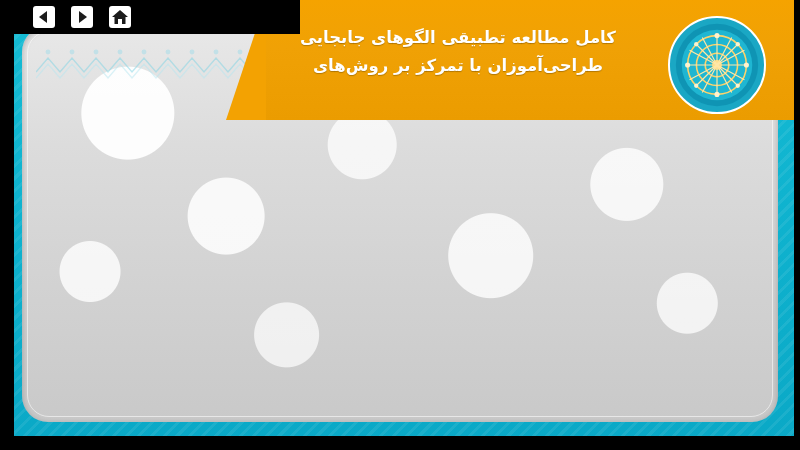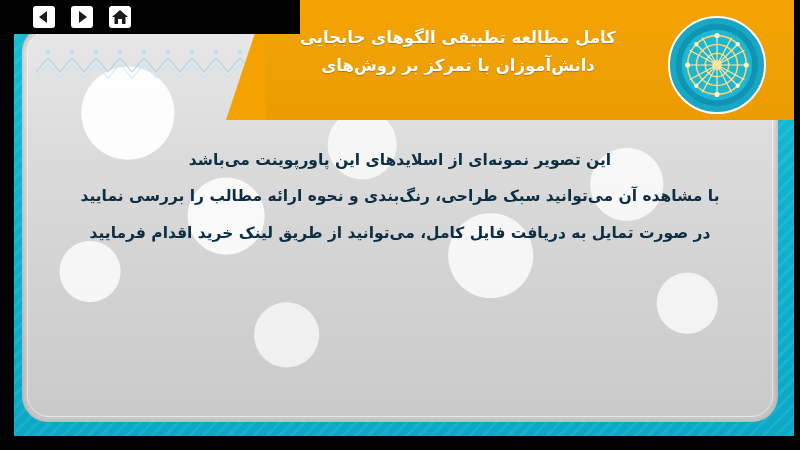--- a/index.html
+++ b/index.html
@@ -197,31 +197,26 @@
           <circle cx="84" cy="14" r="2.4"></circle>
         <circle cx="108" cy="14" r="2.4"></circle>
           <circle cx="132" cy="14" r="2.4"></circle>
         <circle cx="156" cy="14" r="2.4"></circle>
           <circle cx="180" cy="14" r="2.4"></circle>
         <circle cx="204" cy="14" r="2.4"></circle>
           <circle cx="228" cy="14" r="2.4"></circle>
       </g>
     </svg>
 
-    <div class="body-text">
-      <div>این تصویر نمونه‌ای از اسلایدهای این پاورپوینت می‌باشد</div>
-      <div>با مشاهده آن می‌توانید سبک طراحی، رنگ‌بندی و نحوه ارائه مطالب را بررسی نمایید</div>
-      <div>در صورت تمایل به دریافت فایل کامل، می‌توانید از طریق لینک خرید اقدام فرمایید</div>
-    </div>
   </div>
 
   <div class="title-banner">
     <div class="title-text">
       <div>کامل مطالعه تطبیقی الگوهای جابجایی</div>
-      <div>دانش‌آموزان با تمرکز بر روش‌های</div>
+      <div>طراحی‌آموزان با تمرکز بر روش‌های</div>
     </div>
   </div>
 
   <svg class="medallion" viewBox="0 0 100 100">
     <circle cx="50" cy="50" r="49" fill="#1aa7c4" stroke="#ffffff" stroke-width="2"></circle>
     <circle cx="50" cy="50" r="42" fill="#0f94b4"></circle>
     <circle cx="50" cy="50" r="36" fill="#1fb6d2"></circle>
     <g stroke="#ffd36b" stroke-width="1.6" fill="none">
       <circle cx="50" cy="50" r="30"></circle>
       <circle cx="50" cy="50" r="21"></circle>

